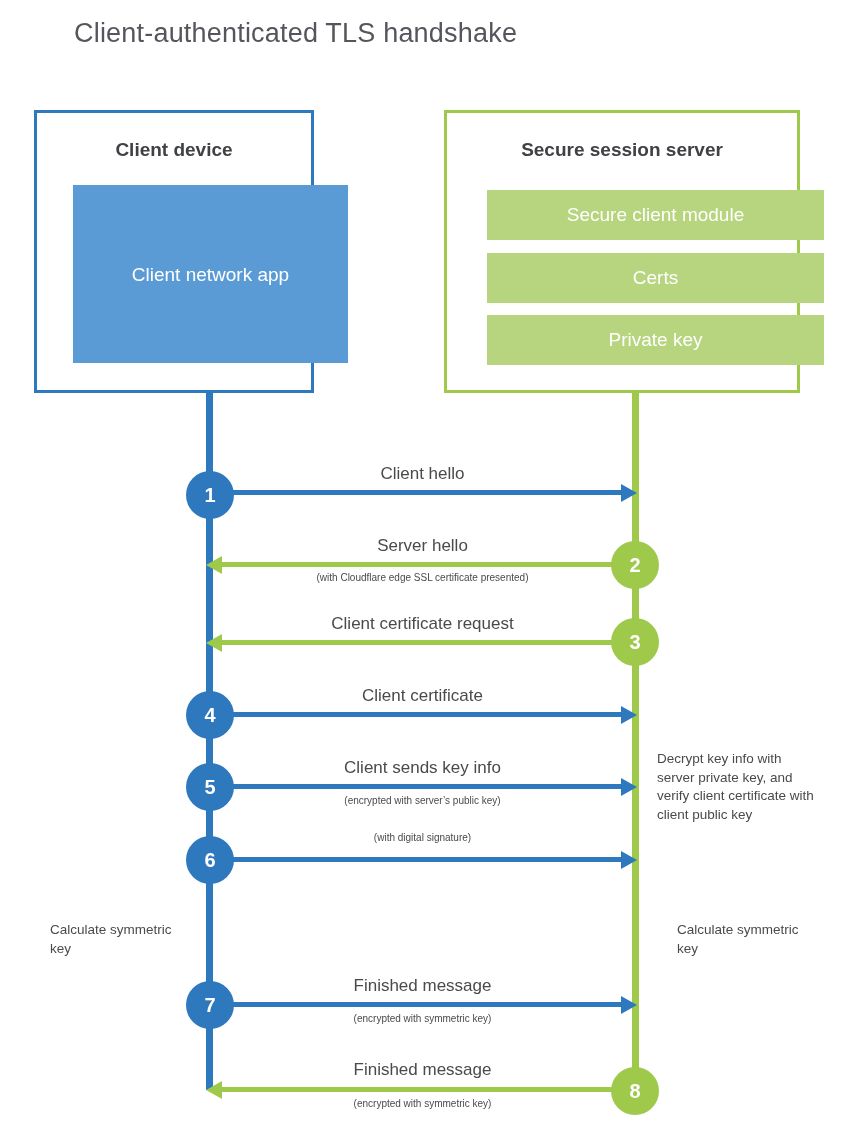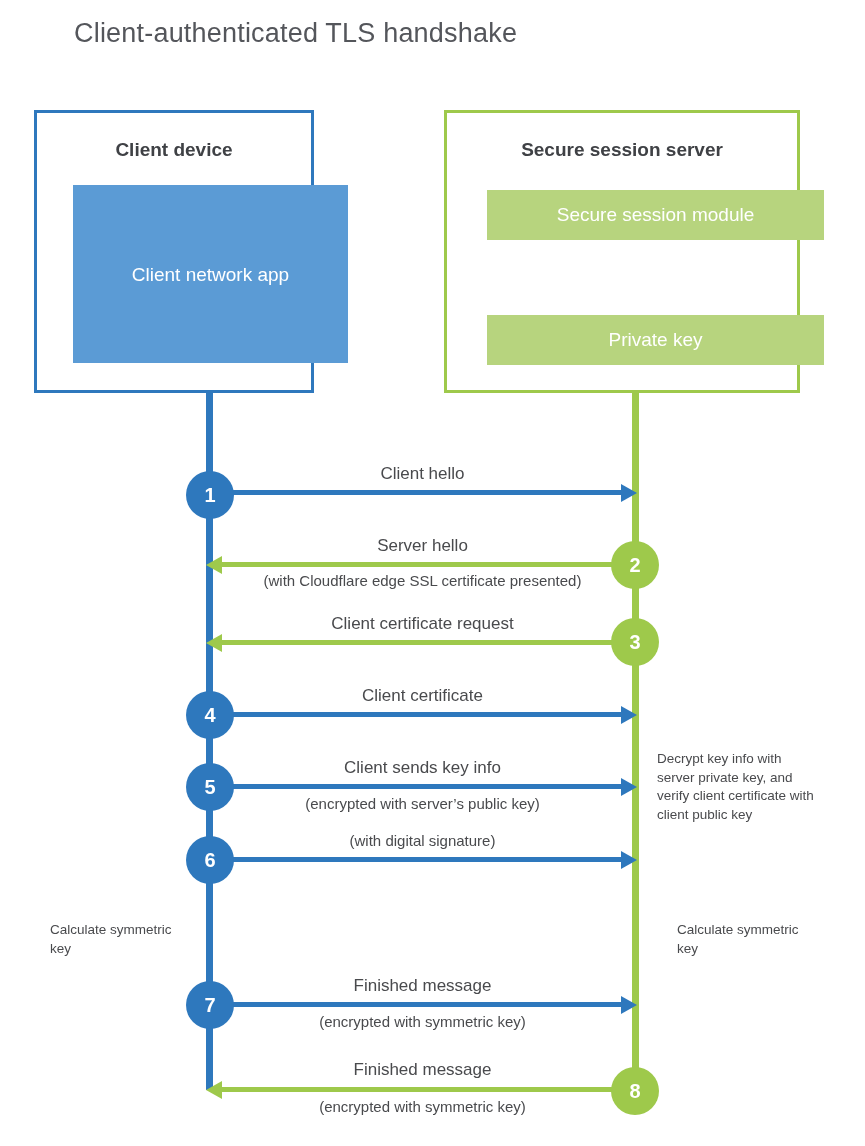--- a/index.html
+++ b/index.html
@@ -54,21 +54,21 @@
   .badge{position:absolute;width:48px;height:48px;border-radius:50%;
          display:flex;align-items:center;justify-content:center;
          color:#fff;font-size:20px;font-weight:bold;}
   .badge.blue{left:186px;background:var(--blue);}
   .badge.green{left:611px;background:var(--green);}
 
   
   .msg-label{position:absolute;left:210px;width:425px;text-align:center;
              font-size:17px;color:var(--ink);}
   .msg-sublabel{position:absolute;left:210px;width:425px;text-align:center;
-             font-size:15px;color:var(--ink);}
+             font-size:10px;color:var(--ink);}
 
   .side-note{position:absolute;left:657px;top:750px;width:160px;
              font-size:13.5px;line-height:18.5px;color:var(--ink);}
   .calc-note{position:absolute;top:921px;width:125px;text-align:left;
              font-size:13.5px;line-height:18.5px;color:var(--ink);}
   .calc-note.left{left:50px;}
   .calc-note.right{left:677px;}
 </style>
 </head>
 <body>
@@ -80,21 +80,24 @@
   <div class="actor client">
     <div class="actor-heading">Client device</div>
     <div class="app-box">
       <span>Client network app</span>
     </div>
   </div>
 
   <div class="actor server">
     <div class="actor-heading">Secure session server</div>
     <div class="module-bar" style="top:77px;">
-      <span>Secure session module</span>
+      <span>Secure client module</span>
+    </div>
+    <div class="module-bar" style="top:140px;">
+      <span>Certs</span>
     </div>
     <div class="module-bar" style="top:202px;">
       <span>Private key</span>
     </div>
   </div>
 
   <div class="lifeline blue"></div>
   <div class="lifeline green"></div>
 
   <div class="msg-label" style="top:464px;">Client hello</div>

